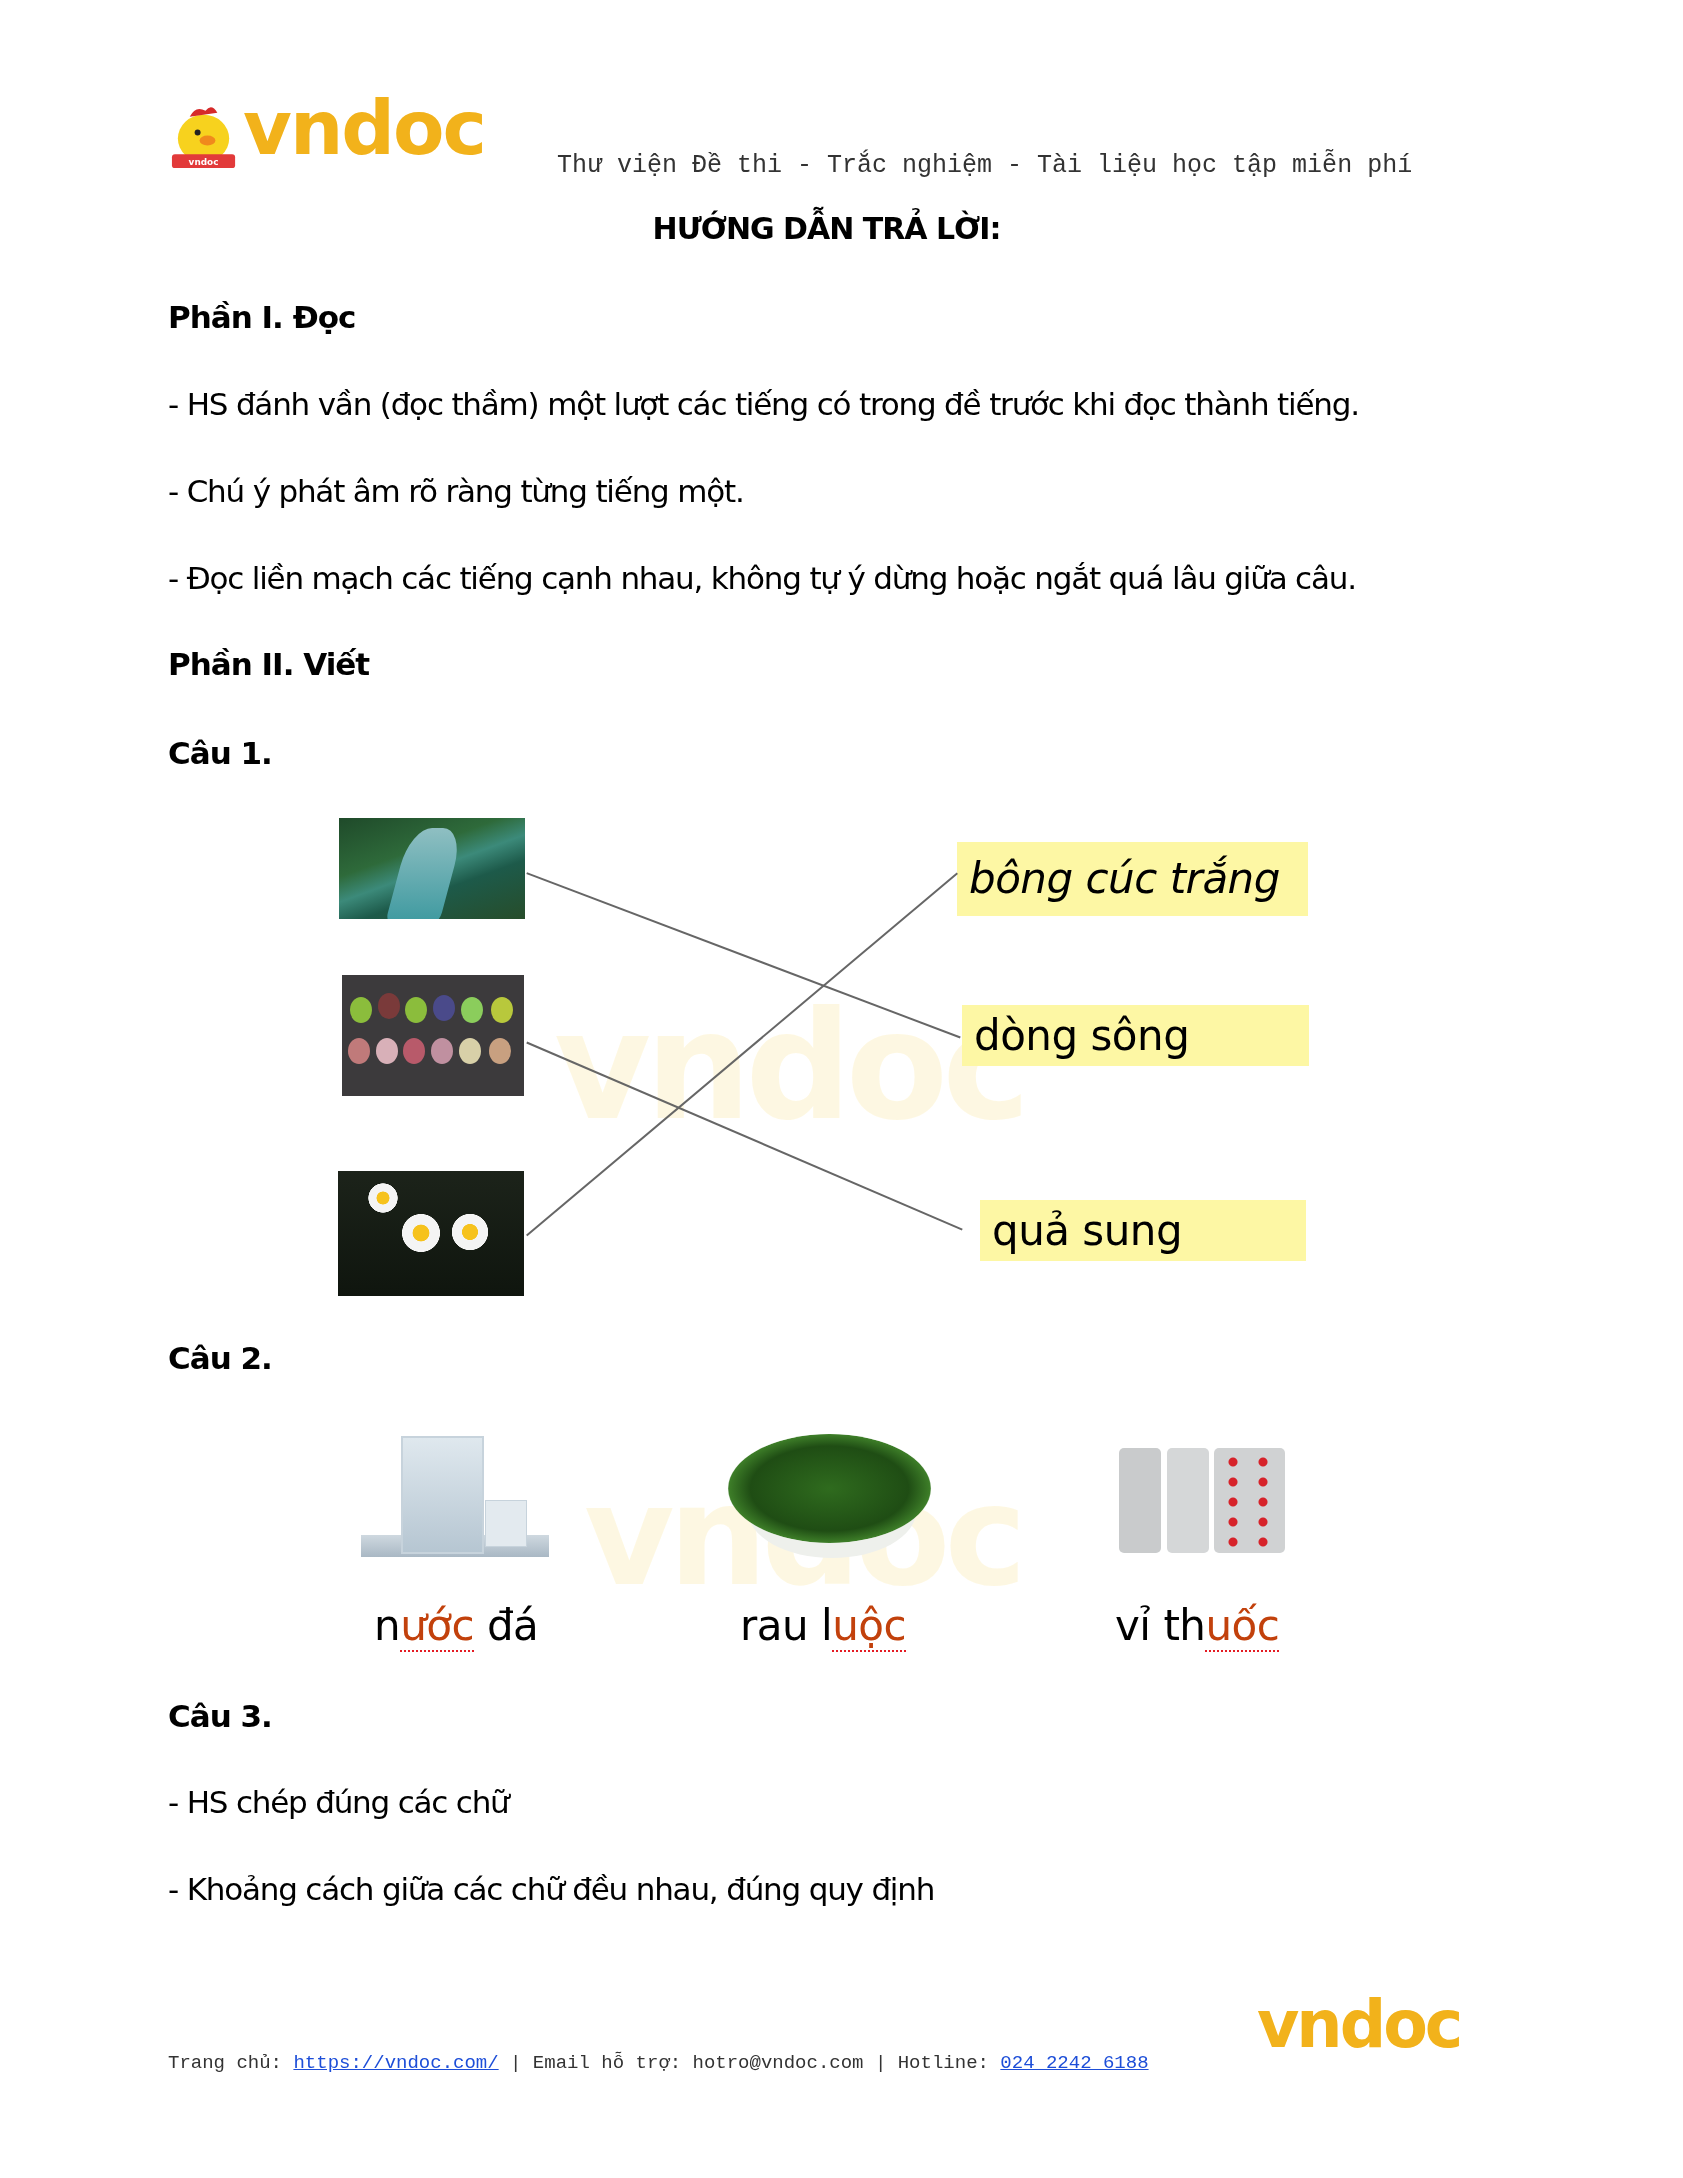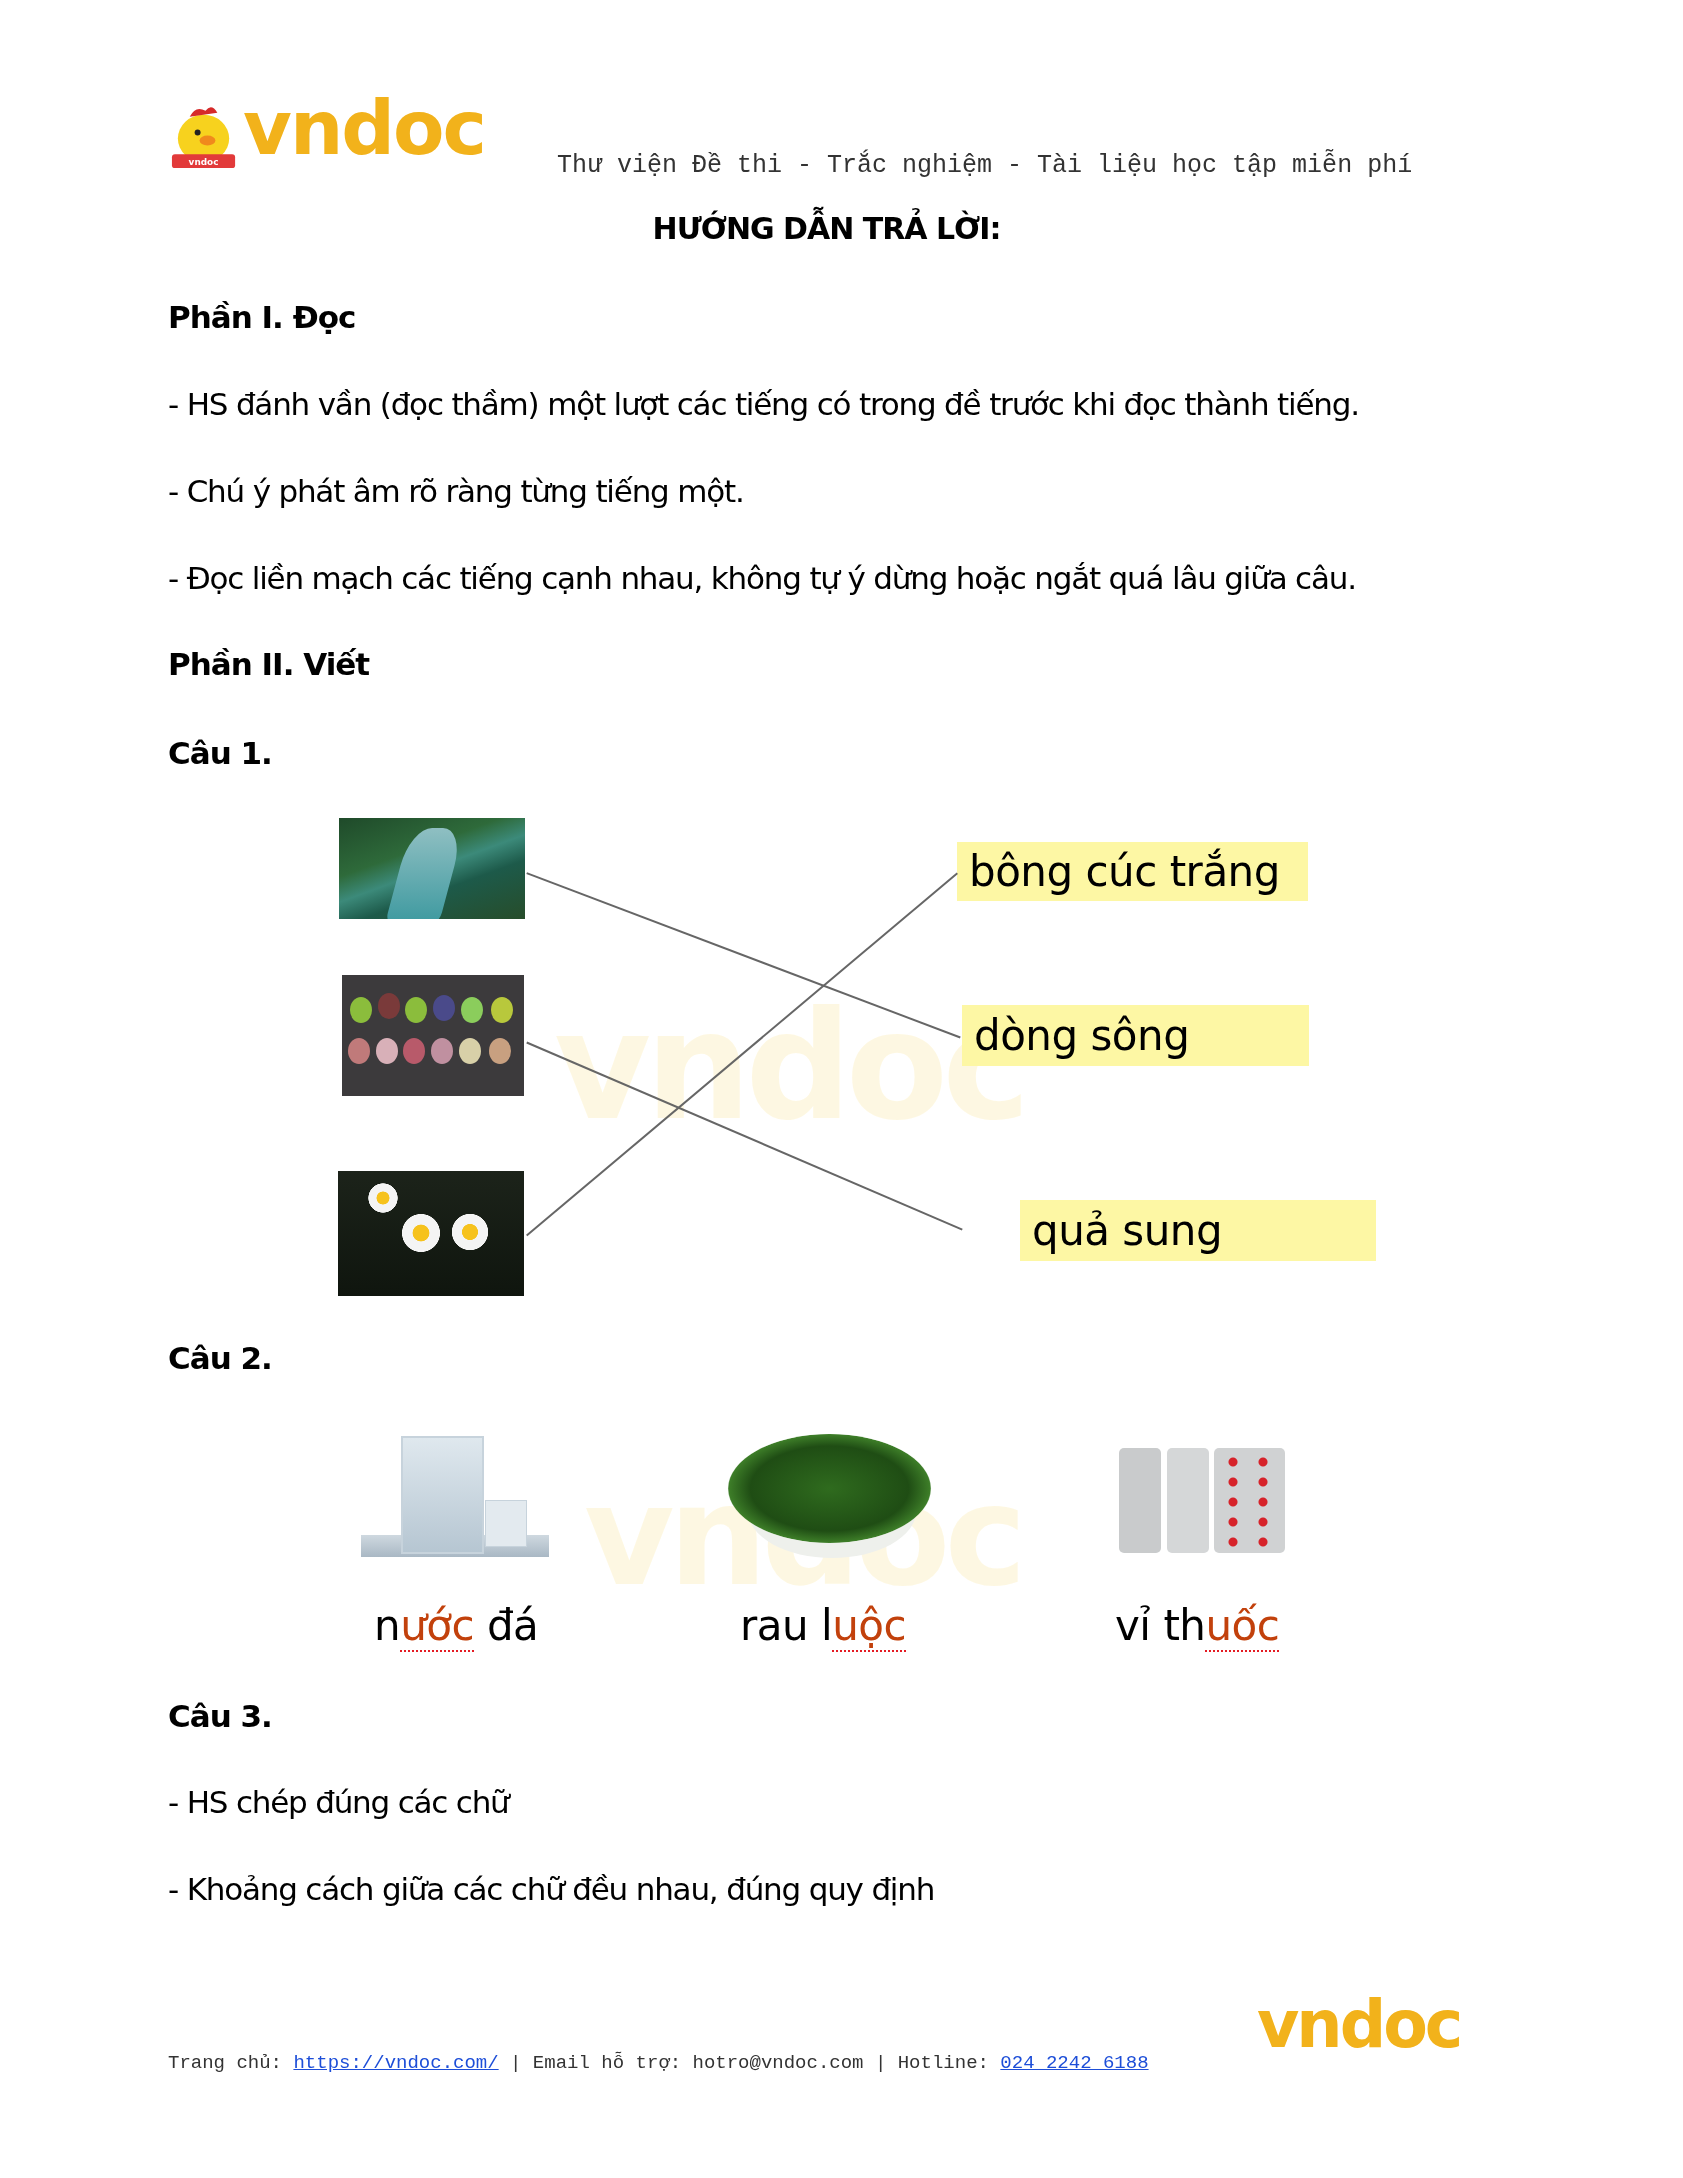--- a/index.html
+++ b/index.html
@@ -12,23 +12,23 @@
   .h { left:168px; font-family:"DejaVu Sans", sans-serif; font-weight:bold; font-size:31px; letter-spacing:-1px; white-space:nowrap; }
   .p { left:168px; font-family:"DejaVu Sans", sans-serif; font-size:31px; letter-spacing:-1.2px; white-space:nowrap; }
   .img { overflow:hidden; }
   .river { left:339px; top:818px; width:186px; height:101px; background:linear-gradient(160deg,#1f4a2a 0%,#2e6a3a 35%,#3c8a7a 50%,#1d5a4a 65%,#274d2a 100%); }
   .river .water { position:absolute; left:59px; top:10px; width:54px; height:94px; background:linear-gradient(180deg,#8fbfc2,#3f9aa0); border-radius:40% 40% 10% 10%; transform:skewX(-15deg); }
   .figs { left:342px; top:975px; width:182px; height:121px; background:#3c3a3c; }
   .fig { position:absolute; width:22px; height:26px; border-radius:50%; }
   .daisy { left:338px; top:1171px; width:186px; height:125px; background:linear-gradient(180deg,#1c231a,#0f150e); }
   .petal { position:absolute; width:34px; height:34px; border-radius:50%; background:radial-gradient(circle,#f6c21c 0 26%,#f4f4f4 28% 60%,transparent 62%); }
   .lbl { background:#fdf7a4; font-family:"DejaVu Sans", sans-serif; font-size:42px; line-height:1; padding-left:12px; display:flex; align-items:center; box-sizing:border-box; letter-spacing:-0.5px; }
-  .l1 { left:957px; top:842px; width:351px; height:59px; }
+  .l1 { left:957px; top:842px; width:351px; height:74px;font-style:italic; }
   .l2 { left:962px; top:1005px; width:347px; height:61px; }
-  .l3 { left:1020px; top:1200px; width:356px; height:61px; }
+  .l3 { left:980px; top:1200px; width:326px; height:61px; }
   svg.lines { position:absolute; left:0; top:0; width:1683px; height:2178px; pointer-events:none; }
   .wm { color:#f5c518; opacity:0.12; font-family:"DejaVu Sans", sans-serif; font-weight:bold; }
   .glass { left:361px; top:1436px; width:188px; height:121px; }
   .greens { left:728px; top:1434px; width:203px; height:127px; }
   .pills { left:1119px; top:1436px; width:168px; height:117px; }
   .word { font-family:"DejaVu Sans", sans-serif; font-size:42px; white-space:nowrap; letter-spacing:-0.5px; }
   .red { color:#c2410c; border-bottom:2px dotted #e41b23; }
   .footer { left:168px; top:2052px; font-family:"Liberation Mono", monospace; font-size:19px; color:#333; white-space:nowrap; }
   .footer a { color:#1d4ed8; text-decoration:underline; }
   .flogo { left:1257px; top:1992px; font-family:"DejaVu Sans", sans-serif; font-weight:bold; font-size:65px; color:#f2b21b; letter-spacing:-3px; line-height:1; }

